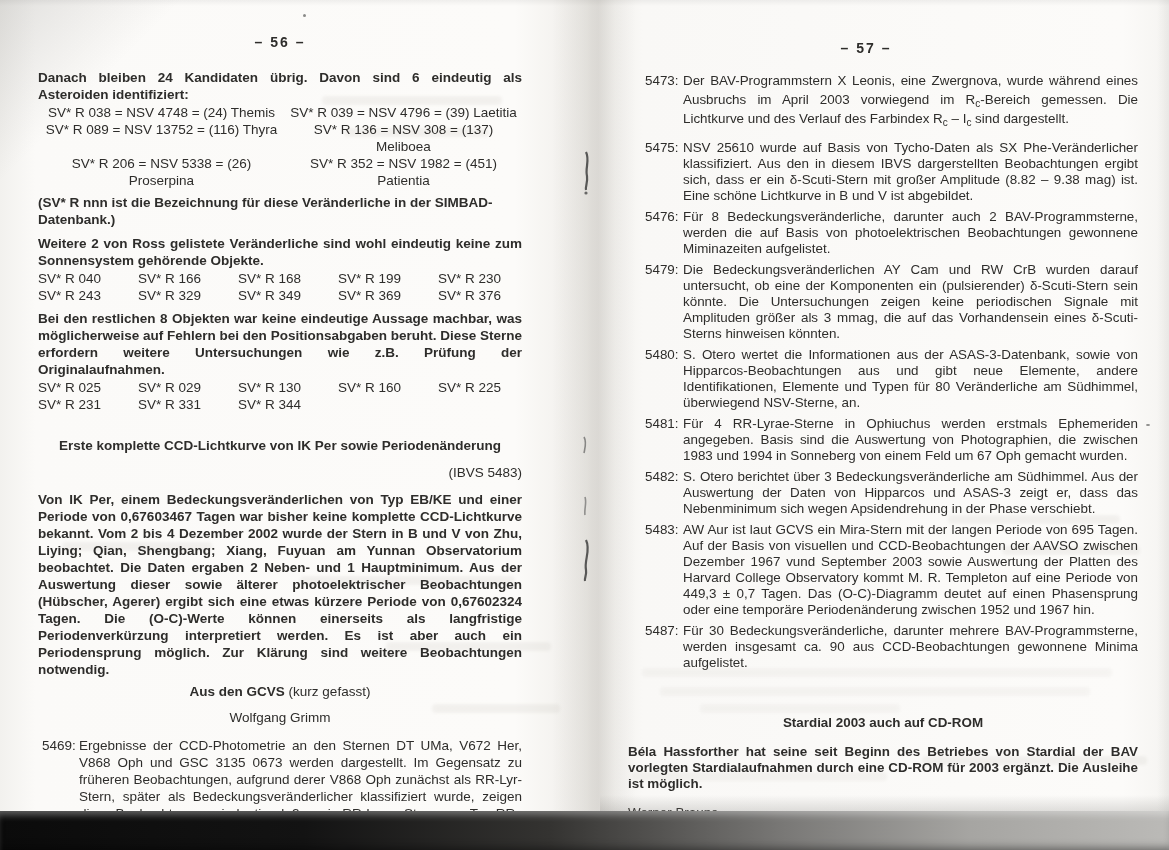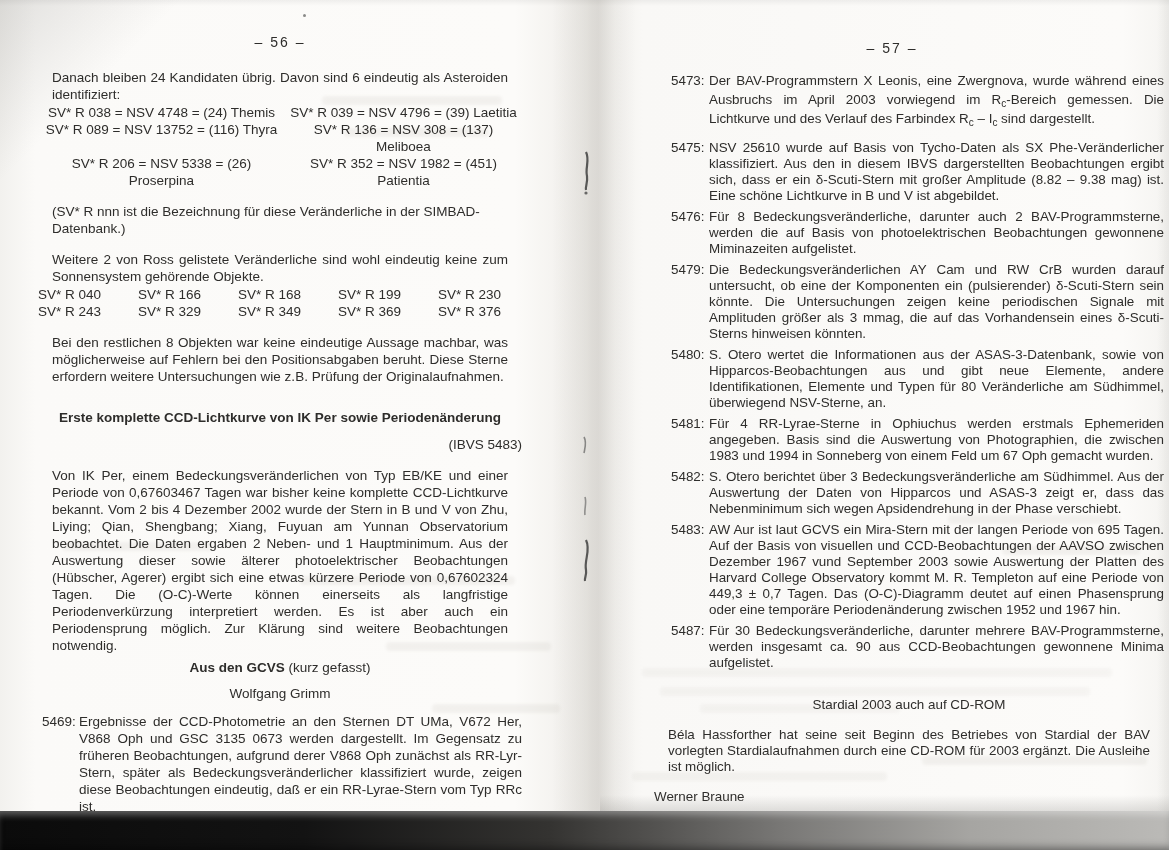--- a/index.html
+++ b/index.html
@@ -9,26 +9,26 @@
     background:
       linear-gradient(135deg, rgba(90,88,84,0.16), rgba(90,88,84,0) 9%),
       linear-gradient(to bottom, rgba(0,0,0,0.05), rgba(0,0,0,0) 6px),
       linear-gradient(to right,
         #f2f1ee 0%, #fbfaf8 3%, #fcfbf9 44%,
         #eeece8 50.6%, #f9f8f6 55%,
         #fcfbf9 96%, #f5f4f1 100%);
   }
   
   .page-left  { position:absolute; left:38px;  top:34px; width:484px; font-size:13.5px; line-height:17px; }
-  .page-right { position:absolute; left:654px; top:40px; width:510px; font-size:13.4px; line-height:16px; }
-  .page-header { font-weight:normal; text-align:center; font-size:14px; letter-spacing:2px; }
+  .page-right { position:absolute; left:628px; top:40px; width:510px; font-size:13.4px; line-height:16px; }
+  .page-header { font-weight:bold; text-align:center; font-size:14px; letter-spacing:2px; }
   .page-left  .page-header { margin-bottom:18px; }
   .page-right .page-header { margin-bottom:15px; margin-right:34px; }
 
-  p { margin:14px; }
+  p { margin:0;font-weight:bold; }
   .justified { text-align:justify; }
 
   
   .p-intro   { margin-bottom:1px; }
   .pair-row  { display:grid; grid-template-columns:247px 1fr;text-align:center; }
   .pair-rows { margin-bottom:5px; }
   .note      { margin-bottom:7px; }
   .p-weitere { margin-bottom:1px; }
   .grid5     { display:grid; grid-template-columns:repeat(5,100px); width:500px; }
   .grid5-block { margin-bottom:6px; }
@@ -43,21 +43,21 @@
 
   
   .item { display:grid; margin:0 0 11px; }
   .page-left  .item { grid-template-columns:37px 1fr; margin-left:4px; }
   .page-right .item { grid-template-columns:38px 1fr; margin-left:17px; margin-bottom:5px; }
   .item .txt { text-align:justify; }
   .item-tall { line-height:19px; margin-bottom:12px !important; }
   sub { font-size:10px; vertical-align:-3px; line-height:0; }
 
   
-  .stardial-title { text-align:center; font-weight:normal; margin-top:26px; margin-bottom:13px; }
+  .stardial-title { text-align:center; font-weight:bold; margin-top:44px; margin-bottom:13px; }
   .stardial-body  { text-align:justify; }
   .signature { padding-right:78px; margin-top:13px; }
 
   
   .gutter-shade {
     position:absolute; left:552px; top:0; width:84px; height:812px;
     background:linear-gradient(to right, rgba(110,106,98,0) 0%,
       rgba(110,106,98,0.10) 42%, rgba(110,106,98,0.16) 55%,
       rgba(110,106,98,0.05) 75%, rgba(110,106,98,0) 100%);
     pointer-events:none;
@@ -154,20 +154,34 @@
         <span>SV* R 243</span>
         <span>SV* R 329</span>
         <span>SV* R 349</span>
         <span>SV* R 369</span>
         <span>SV* R 376</span>
       </div>
     </div>
 
     <p class="justified p-rest">Bei den restlichen 8 Objekten war keine eindeutige Aussage machbar, was möglicherweise auf Fehlern bei den Positionsabgaben beruht. Diese Sterne erfordern weitere Untersuchungen wie z.B. Prüfung der Originalaufnahmen.</p>
 
+    <div class="grid5-block">
+      <div class="grid5">
+        <span>SV* R 025</span>
+        <span>SV* R 029</span>
+        <span>SV* R 130</span>
+        <span>SV* R 160</span>
+        <span>SV* R 225</span>
+      </div>
+      <div class="grid5">
+        <span>SV* R 231</span>
+        <span>SV* R 331</span>
+        <span>SV* R 344</span>
+      </div>
+    </div>
 
     <div class="sec-title">Erste komplette CCD-Lichtkurve von IK Per sowie Periodenänderung</div>
     <div class="sec-sub">(IBVS 5483)</div>
     <p class="sec-body">Von IK Per, einem Bedeckungsveränderlichen von Typ EB/KE und einer Periode von 0,67603467 Tagen war bisher keine komplette CCD-Lichtkurve bekannt. Vom 2 bis 4 Dezember 2002 wurde der Stern in B und V von Zhu, Liying; Qian, Shengbang; Xiang, Fuyuan am Yunnan Observatorium beobachtet. Die Daten ergaben 2 Neben- und 1 Hauptminimum. Aus der Auswertung dieser sowie älterer photoelektrischer Beobachtungen (Hübscher, Agerer) ergibt sich eine etwas kürzere Periode von 0,67602324 Tagen. Die (O-C)-Werte können einerseits als langfristige Periodenverkürzung interpretiert werden. Es ist aber auch ein Periodensprung möglich. Zur Klärung sind weitere Beobachtungen notwendig.</p>
 
     <div class="ibvs-head"><b>Aus den GCVS</b><span> (kurz gefasst)</span></div>
     <div class="ibvs-author">Wolfgang Grimm</div>
 
     <div class="item">
       <span class="num">5469:</span>

